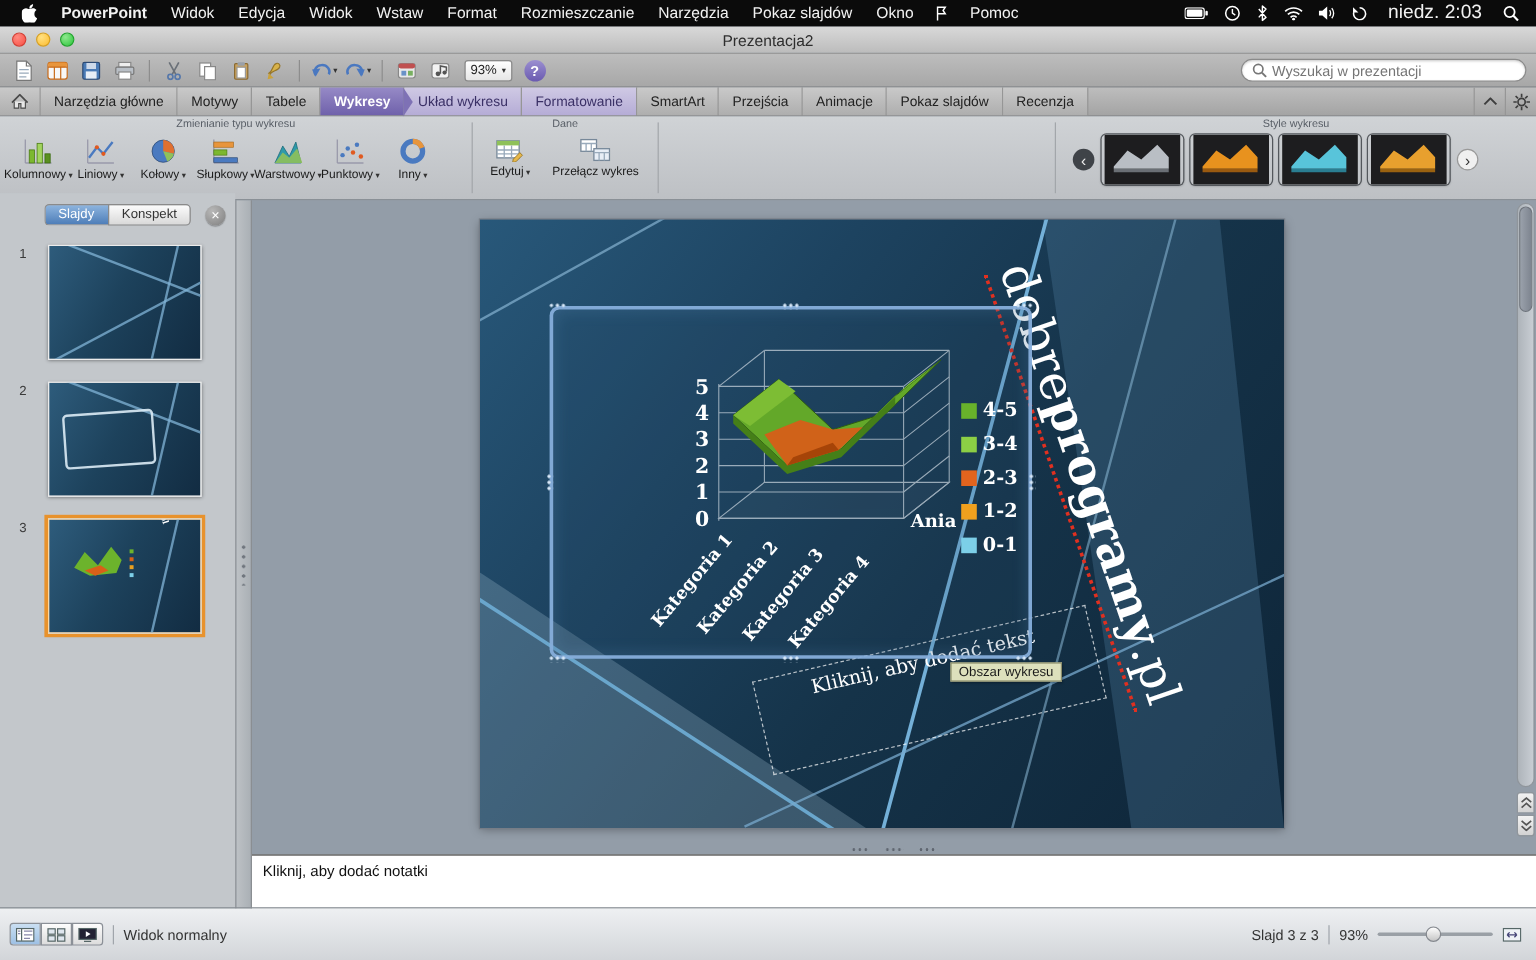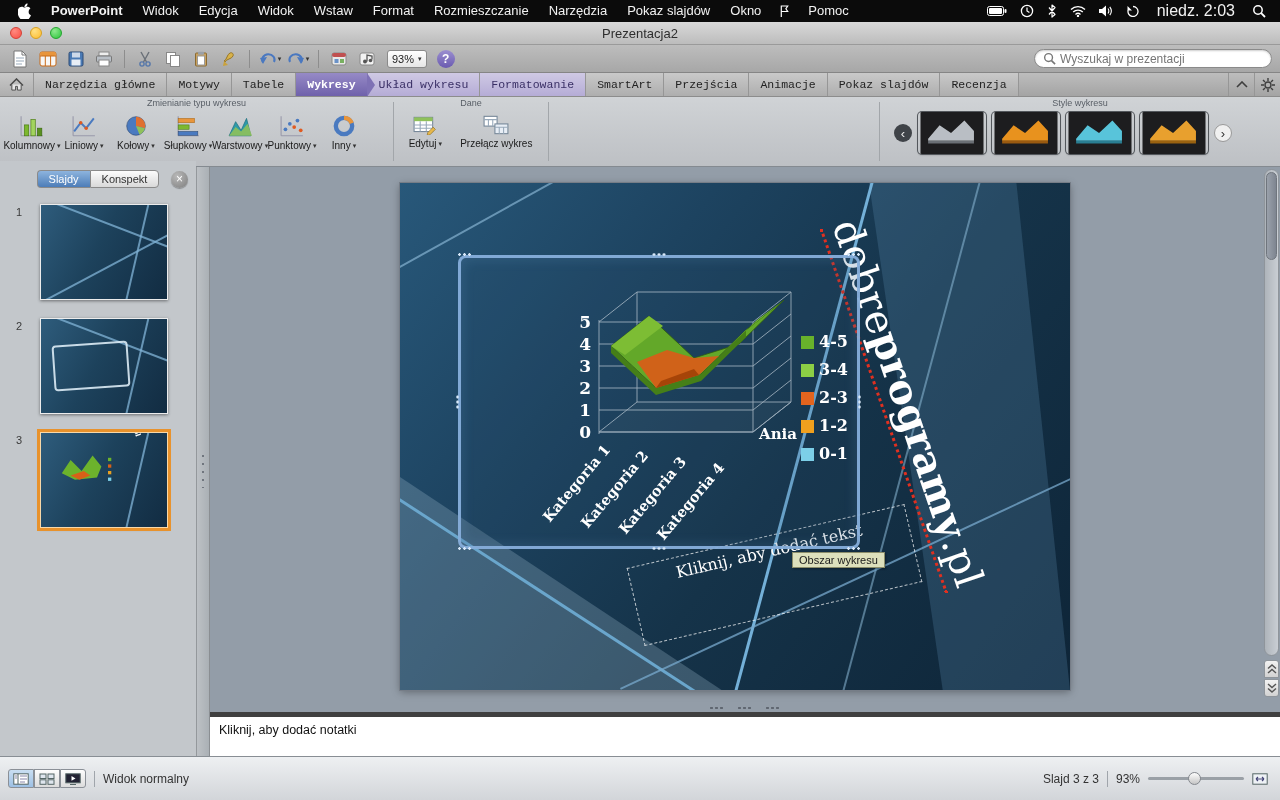--- a/index.html
+++ b/index.html
@@ -32,21 +32,21 @@
   .tbtn { width:24px; height:22px; display:flex; align-items:center; justify-content:center; border-radius:3px; }
   .tsep { width:1px; height:18px; background:#8d8d8d; margin:0 4px; }
   .tcaret { font-style:normal; font-size:7px; color:#333; margin-left:1px; }
   .zoombox { display:flex; align-items:center; background:linear-gradient(#fff,#e6e6e6); border:1px solid #8a8a8a; border-radius:3px; height:18px; padding:0 4px; font-size:11px; color:#222; gap:3px; margin-left:4px; }
   .helpbtn { width:18px; height:18px; border-radius:50%; background:linear-gradient(#9b8fd0,#6a5ab0); color:#fff; font-size:12px; font-weight:bold; display:flex; align-items:center; justify-content:center; margin-left:6px; }
   .searchbox { display:flex; align-items:center; background:#fff; border:1px solid #8a8a8a; border-radius:10px; height:19px; width:238px; padding:0 8px; gap:4px; box-shadow:inset 0 1px 2px rgba(0,0,0,.2); }
   .searchbox input { border:none; outline:none; background:transparent; font-size:12px; width:180px; color:#333; font-family:"Liberation Sans",sans-serif; }
 
   
   .ribbontabs { position:absolute; top:73px; left:0; right:0; height:24px; background:linear-gradient(#bdbdbd,#a4a4a4); border-bottom:1px solid #8c8c8c; display:flex; align-items:stretch; font-size:11.5px; color:#222; }
-  .rtab { padding:0 11px; display:flex; align-items:center; border-right:1px solid #969696; background:linear-gradient(#c9c9c9,#aeaeae); white-space:nowrap; position:relative;font-family:Liberation Mono, monospace; }
+  .rtab { padding:0 11px; display:flex; align-items:center; border-right:1px solid #969696; background:linear-gradient(#c9c9c9,#aeaeae); white-space:nowrap; position:relative; }
   .rtab.home { padding:0 9px; }
   .rtab.active { background:linear-gradient(#968ac6,#6f61ab); color:#fff; font-weight:bold; }
   .rtab.active::after { content:""; position:absolute; right:-8px; top:0; border-top:12px solid transparent; border-bottom:12px solid transparent; border-left:8px solid #7e71b5; z-index:3; }
   .rtab.ctx { background:linear-gradient(#cfc9e4,#b5acd6); color:#3a3066; }
   .ricon { width:26px; display:flex; align-items:center; justify-content:center; border-left:1px solid #969696; }
 
   
   .ribbonbody { position:absolute; top:97px; left:0; right:0; height:70px; background:linear-gradient(#d0d3d6,#bdc0c4); border-bottom:1px solid #848a90; }
   .rgroup { position:absolute; top:0; bottom:0; }
   .g1 { left:0; width:393px; } .g2 { left:394px; width:154px; } .g3 { left:549px; width:330px; } .g4 { left:880px; right:0; }
@@ -123,21 +123,21 @@
   
   .vsb { position:absolute; right:1px; top:2px; width:15px; bottom:46px; background:linear-gradient(90deg,#aeb4ba,#c9ced4); border:1px solid #8f959b; border-radius:8px; }
   .vsb-thumb { position:absolute; left:1px; right:1px; top:2px; height:88px; border-radius:7px; background:linear-gradient(90deg,#9aa1ab,#7e8590); border:1px solid #6f757d; }
   .navbtn { position:absolute; right:1px; width:15px; height:18px; background:linear-gradient(#f2f2f2,#d2d2d2); border:1px solid #8f959b; display:flex; align-items:center; justify-content:center; }
   .navbtn.up { bottom:24px; border-radius:3px 3px 0 0; }
   .navbtn.down { bottom:5px; border-radius:0 0 3px 3px; }
   .navbtn svg.flip { transform:rotate(180deg); }
 
   .hsplit { position:absolute; left:0; right:0; top:535px; height:10px; text-align:center; line-height:8px; }
   .dots { display:inline-block; width:16px; height:4px; margin:2px 6px 0; background:radial-gradient(circle,#5f6670 1.1px,rgba(0,0,0,0) 1.3px); background-size:5px 4px; }
-  .notes { position:absolute; left:0; right:0; top:545px; bottom:0; background:#fff; border-top:5px solid #404040; padding:6px 9px; font-size:12.5px; color:#111; }
+  .notes { position:absolute; left:0; right:0; top:545px; bottom:0; background:#fff; border-top:1px solid #404040; padding:6px 9px; font-size:12.5px; color:#111; }
 
   
   .statusbar { position:absolute; bottom:0; left:0; right:0; height:44px; background:linear-gradient(#eef0f2,#d2d5d9); border-top:1px solid #888e94; display:flex; align-items:center; padding:0 8px; gap:8px; font-size:12px; color:#333; }
   .viewbtns { display:flex; }
   .vbtn { width:26px; height:19px; border:1px solid #8b9097; background:linear-gradient(#fdfdfd,#dcdcdc); display:flex; align-items:center; justify-content:center; }
   .vbtn:first-child { border-radius:3px 0 0 3px; } .vbtn:last-child { border-radius:0 3px 3px 0; }
   .vbtn.active { background:linear-gradient(#cadff2,#9dc0e4); }
   .sbsep { width:1px; height:16px; background:#a0a5ab; }
   .sblabel { white-space:nowrap; }
   .ztrack { width:96px; height:3px; background:#9aa0a6; border-radius:2px; position:relative; }

